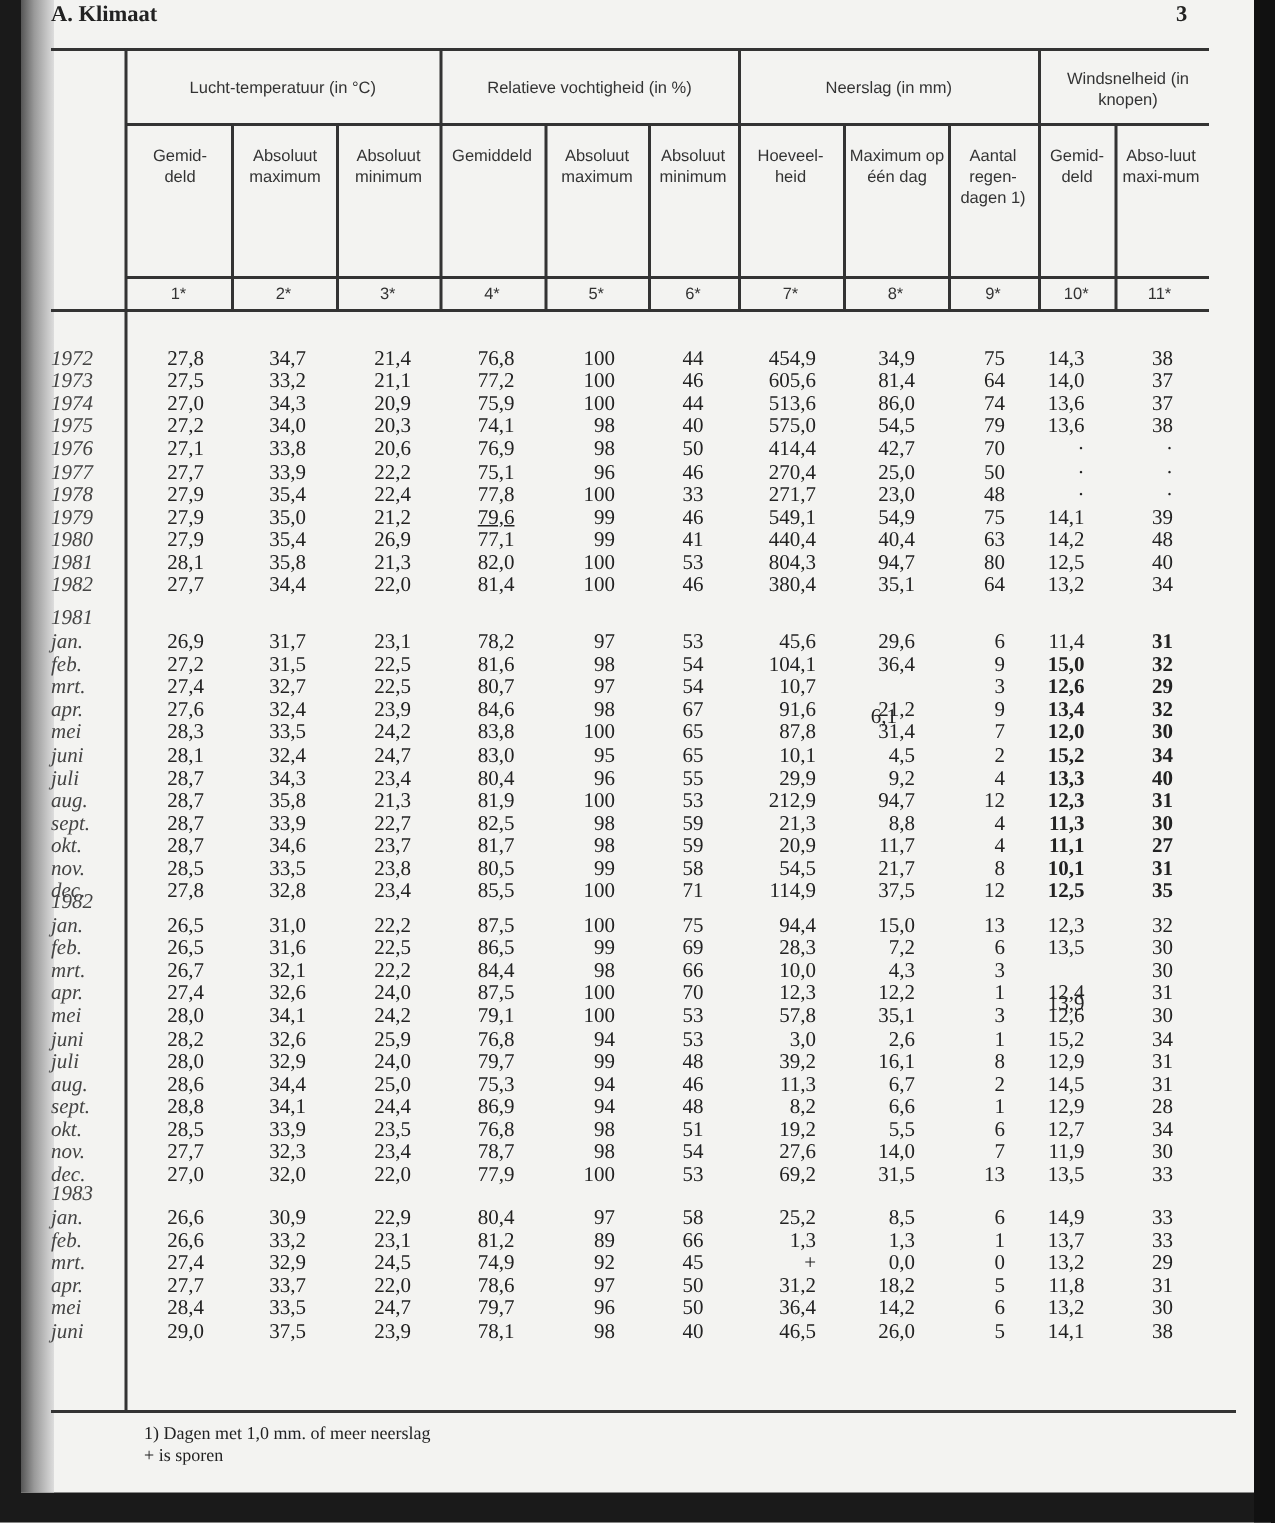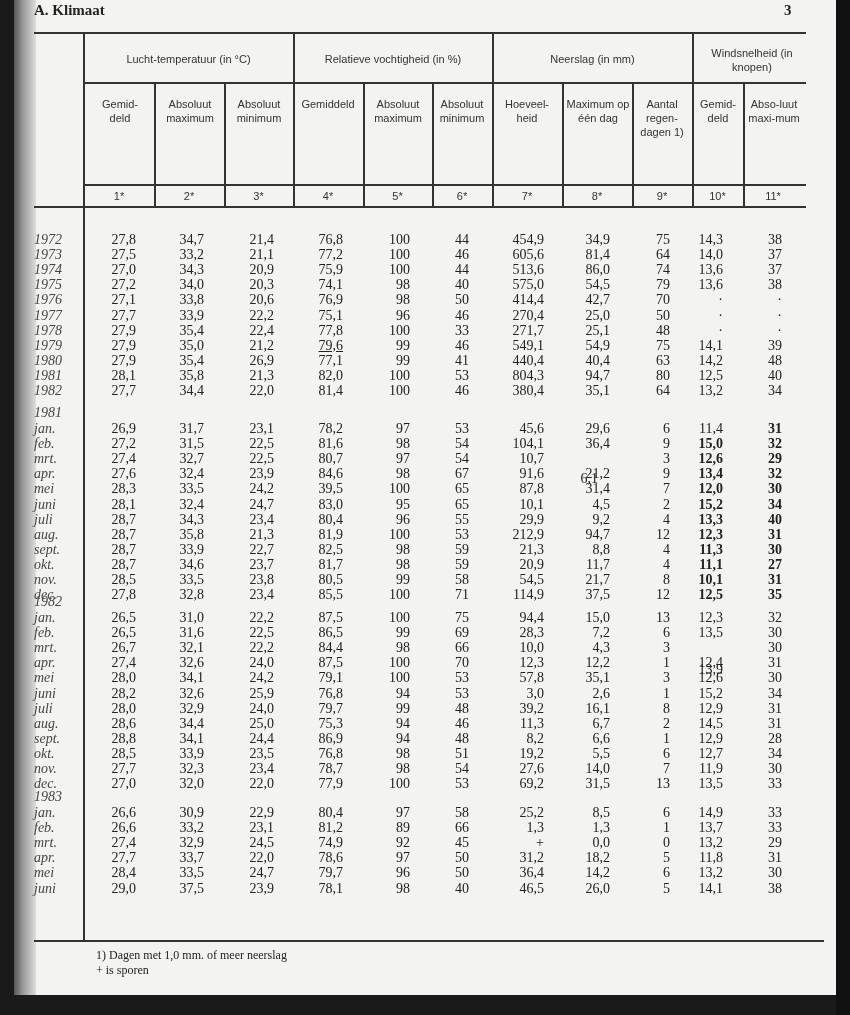--- a/index.html
+++ b/index.html
@@ -156,21 +156,21 @@
       <div class="cell" style="top: 307.5px; left: 649px; width: 60px; font-weight: normal;">·</div>
       <div class="cell" style="top: 307.5px; left: 708px; width: 60px; font-weight: normal;">·</div>
       <div class="label" style="top: 322.6px;">1978</div>
       <div class="cell" style="top: 322.6px; left: 62px; width: 60px;">27,9</div>
       <div class="cell" style="top: 322.6px; left: 130px; width: 60px;">35,4</div>
       <div class="cell" style="top: 322.6px; left: 200px; width: 60px;">22,4</div>
       <div class="cell" style="top: 322.6px; left: 269px; width: 60px;">77,8</div>
       <div class="cell" style="top: 322.6px; left: 336px; width: 60px;">100</div>
       <div class="cell" style="top: 322.6px; left: 395px; width: 60px;">33</div>
       <div class="cell" style="top: 322.6px; left: 470px; width: 60px;">271,7</div>
-      <div class="cell" style="top: 322.6px; left: 536px; width: 60px;">25,1</div>
+      <div class="cell" style="top: 322.6px; left: 536px; width: 60px;">23,0</div>
       <div class="cell" style="top: 322.6px; left: 596px; width: 60px;">48</div>
       <div class="cell" style="top: 322.6px; left: 649px; width: 60px; font-weight: normal;">·</div>
       <div class="cell" style="top: 322.6px; left: 708px; width: 60px; font-weight: normal;">·</div>
       <div class="label" style="top: 337.7px;">1979</div>
       <div class="cell" style="top: 337.7px; left: 62px; width: 60px;">27,9</div>
       <div class="cell" style="top: 337.7px; left: 130px; width: 60px;">35,0</div>
       <div class="cell" style="top: 337.7px; left: 200px; width: 60px;">21,2</div>
       <div class="cell" style="top: 337.7px; left: 269px; width: 60px; text-decoration: underline;">79,6</div>
       <div class="cell" style="top: 337.7px; left: 336px; width: 60px;">99</div>
       <div class="cell" style="top: 337.7px; left: 395px; width: 60px;">46</div>
@@ -261,21 +261,21 @@
       <div class="cell" style="top: 466.3px; left: 395px; width: 60px;">67</div>
       <div class="cell" style="top: 466.3px; left: 470px; width: 60px;">91,6</div>
       <div class="cell" style="top: 466.3px; left: 536px; width: 60px;">21,2</div>
       <div class="cell" style="top: 466.3px; left: 596px; width: 60px;">9</div>
       <div class="cell" style="top: 466.3px; left: 649px; width: 60px; font-weight: bold;">13,4</div>
       <div class="cell" style="top: 466.3px; left: 708px; width: 60px; font-weight: bold;">32</div>
       <div class="label" style="top: 481.4px;">mei</div>
       <div class="cell" style="top: 481.4px; left: 62px; width: 60px;">28,3</div>
       <div class="cell" style="top: 481.4px; left: 130px; width: 60px;">33,5</div>
       <div class="cell" style="top: 481.4px; left: 200px; width: 60px;">24,2</div>
-      <div class="cell" style="top: 481.4px; left: 269px; width: 60px;">39,5</div>
+      <div class="cell" style="top: 481.4px; left: 269px; width: 60px;">83,8</div>
       <div class="cell" style="top: 481.4px; left: 336px; width: 60px;">100</div>
       <div class="cell" style="top: 481.4px; left: 395px; width: 60px;">65</div>
       <div class="cell" style="top: 481.4px; left: 470px; width: 60px;">87,8</div>
       <div class="cell" style="top: 481.4px; left: 536px; width: 60px;">31,4</div>
       <div class="cell" style="top: 481.4px; left: 596px; width: 60px;">7</div>
       <div class="cell" style="top: 481.4px; left: 649px; width: 60px; font-weight: bold;">12,0</div>
       <div class="cell" style="top: 481.4px; left: 708px; width: 60px; font-weight: bold;">30</div>
       <div class="label" style="top: 496.5px;">juni</div>
       <div class="cell" style="top: 496.5px; left: 62px; width: 60px;">28,1</div>
       <div class="cell" style="top: 496.5px; left: 130px; width: 60px;">32,4</div>

